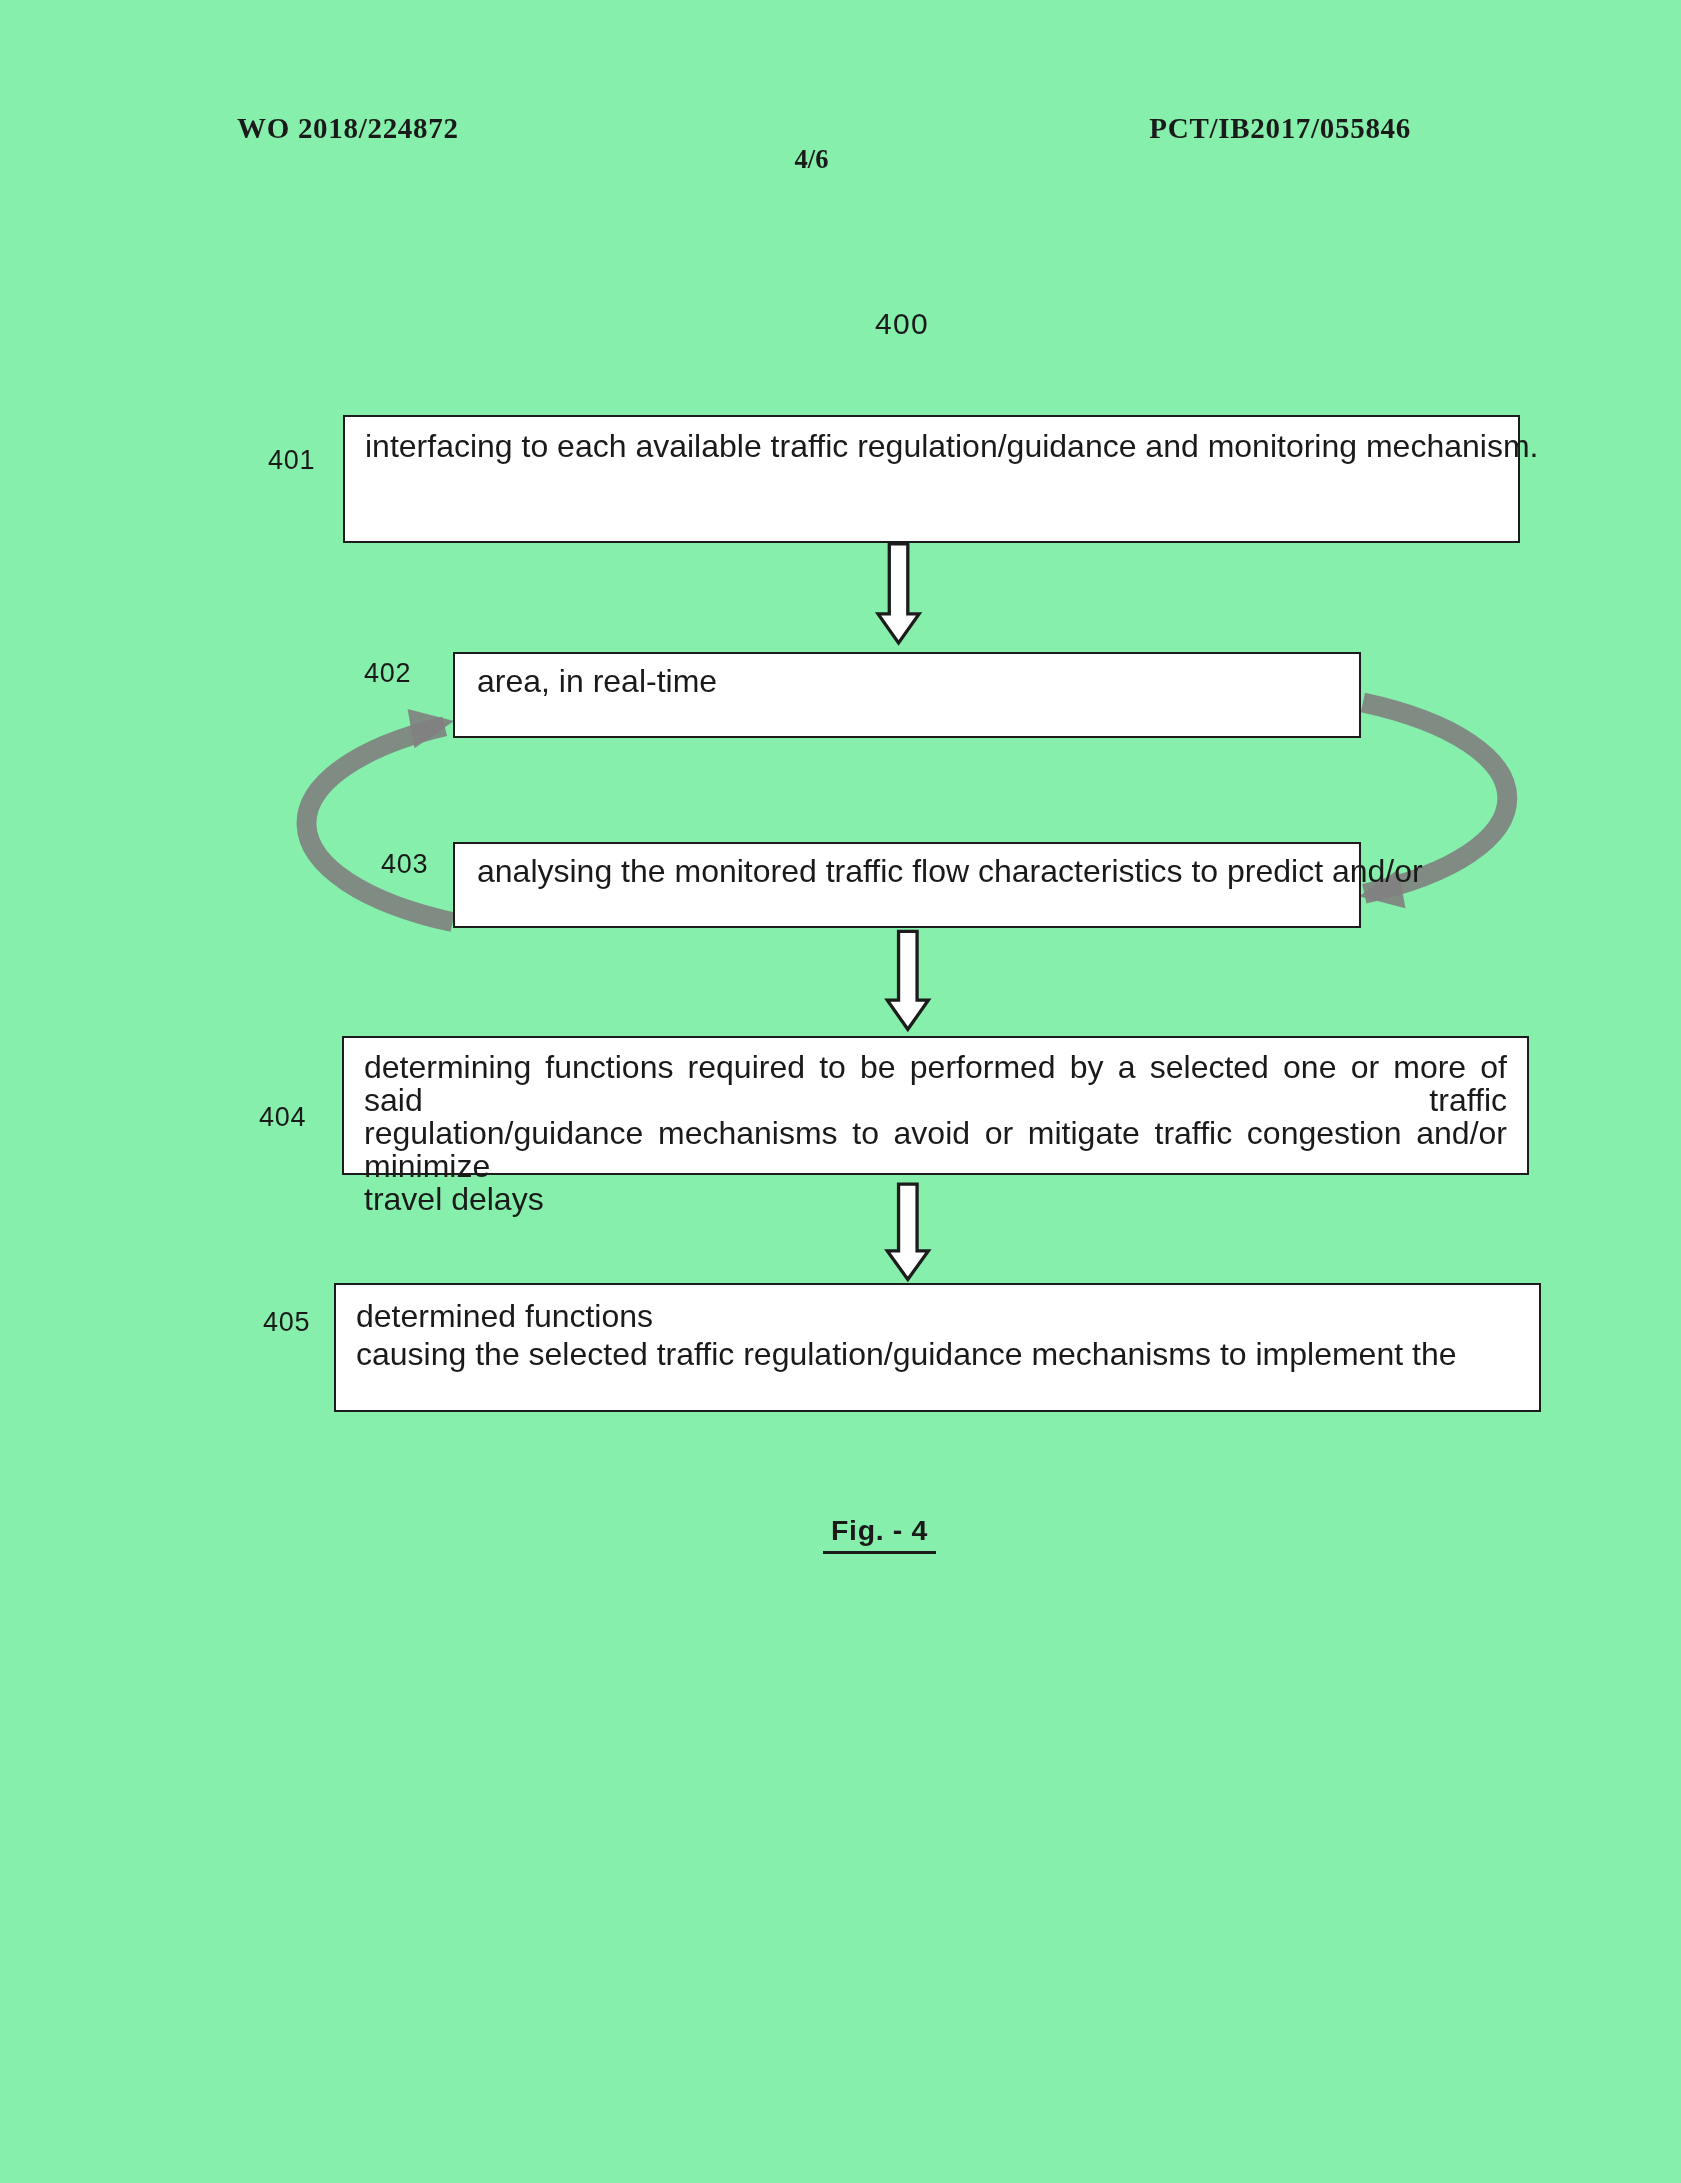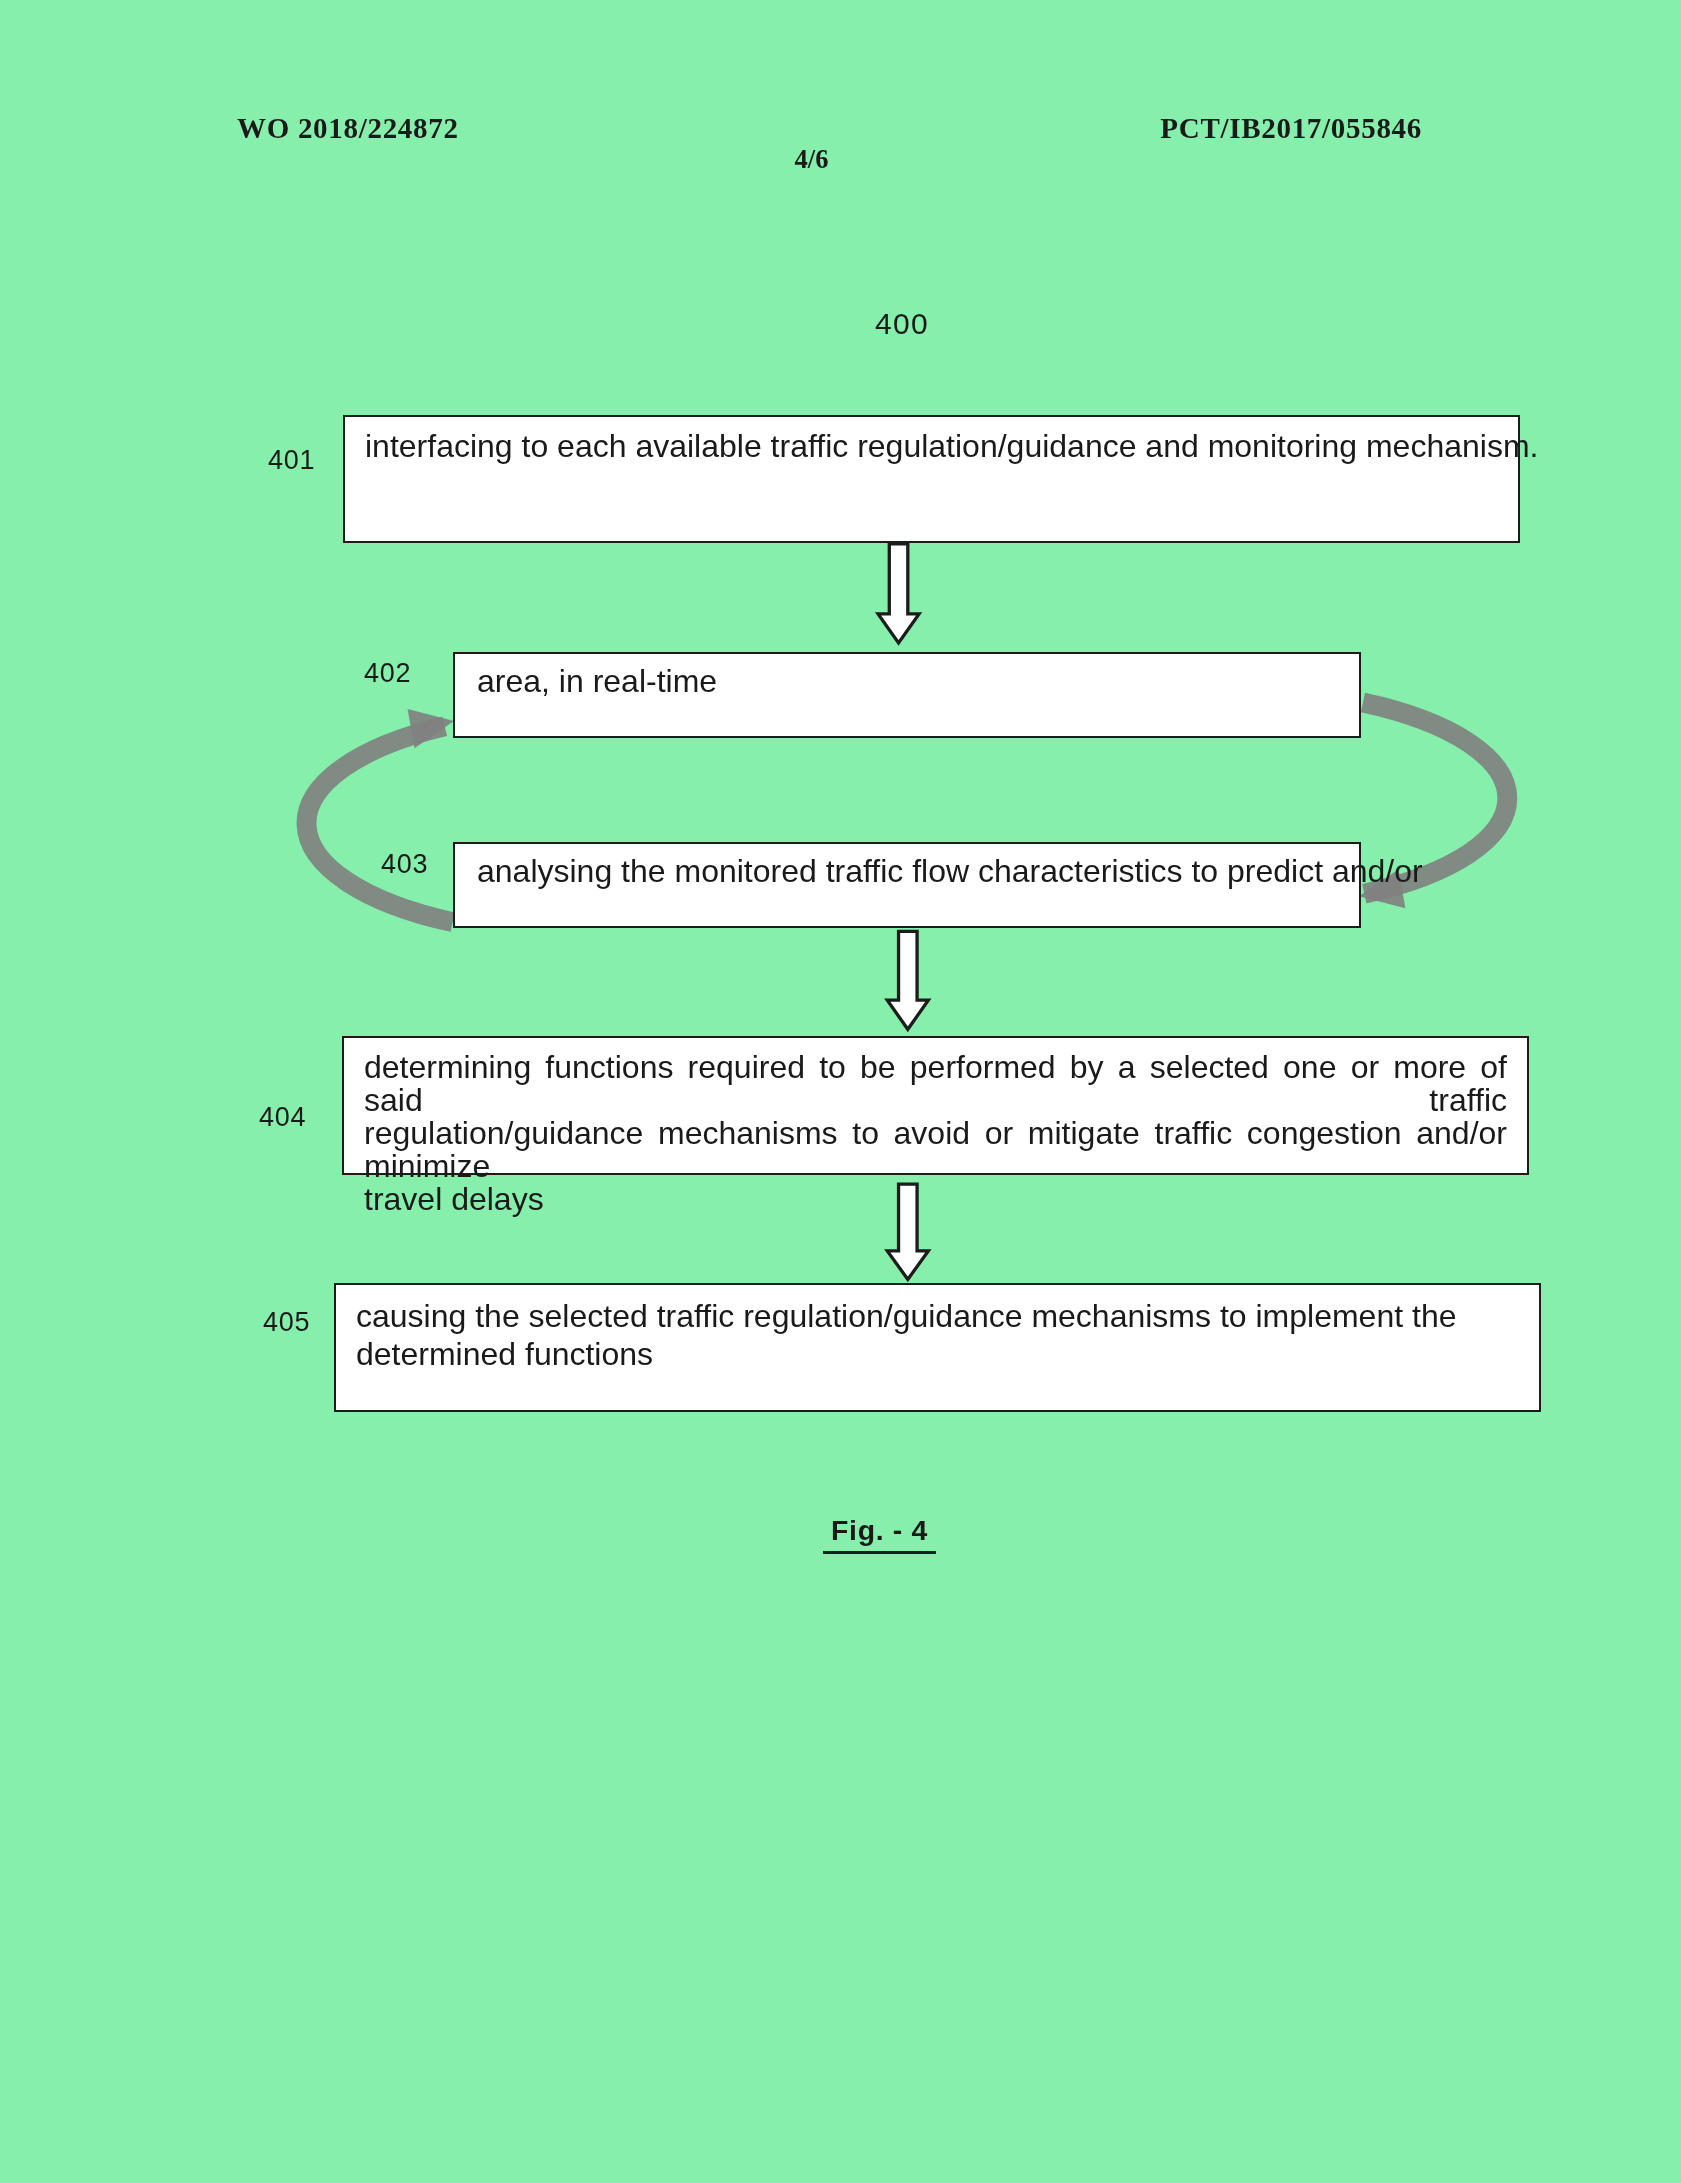--- a/index.html
+++ b/index.html
@@ -13,21 +13,21 @@
   }
   .hdr{
     position:absolute;
     font-family:"Liberation Serif", serif;
     font-weight:bold;
     font-size:29px;
     letter-spacing:0.7px;
     white-space:nowrap;
   }
   .hdr-left{left:237px;top:112px;}
-  .hdr-right{right:260px;top:112px;margin-left:12px;}
+  .hdr-right{right:271px;top:112px;margin-left:12px;}
   .sheet-num{
     position:absolute;left:765px;top:144px;width:93px;
     font-family:"Liberation Serif", serif;
     font-weight:bold;font-size:26.5px;text-align:center;
   }
   .fig-ref{
     position:absolute;left:875px;top:307px;
     font-size:30px;letter-spacing:1.3px;
   }
   .arrow-layer{
@@ -117,22 +117,22 @@
 
     <div class="step-label l404">404</div>
     <div class="step-box b404">
       <div class="line just">determining functions required to be performed by a selected one or more of said traffic</div>
       <div class="line just">regulation/guidance mechanisms to avoid or mitigate traffic congestion and/or minimize</div>
       <div class="line">travel delays</div>
     </div>
 
     <div class="step-label l405">405</div>
     <div class="step-box b405">
+      <div class="line">determined functions</div>
       <div class="line">causing the selected traffic regulation/guidance mechanisms to implement the</div>
-      <div class="line">determined functions</div>
     </div>
 
   </div>
 
   <div class="caption">Fig. - 4</div>
 
 </div>
 
 
 </body></html>

